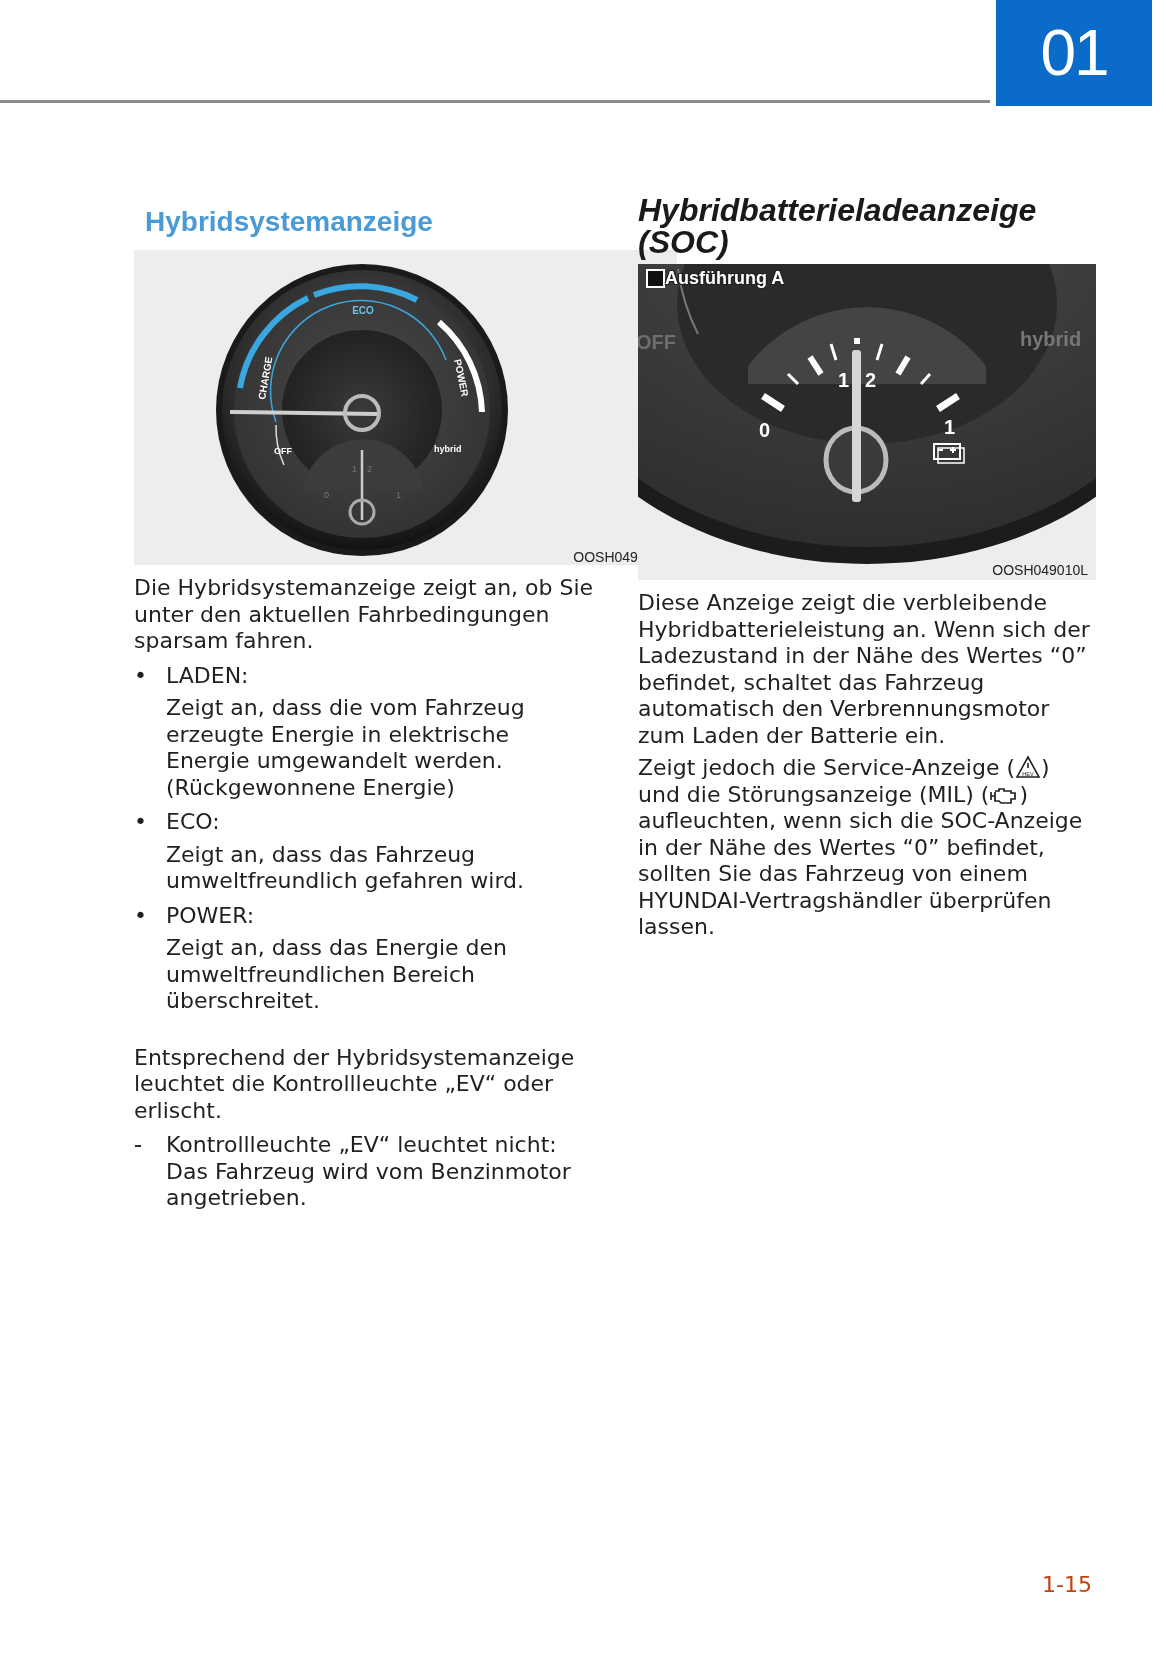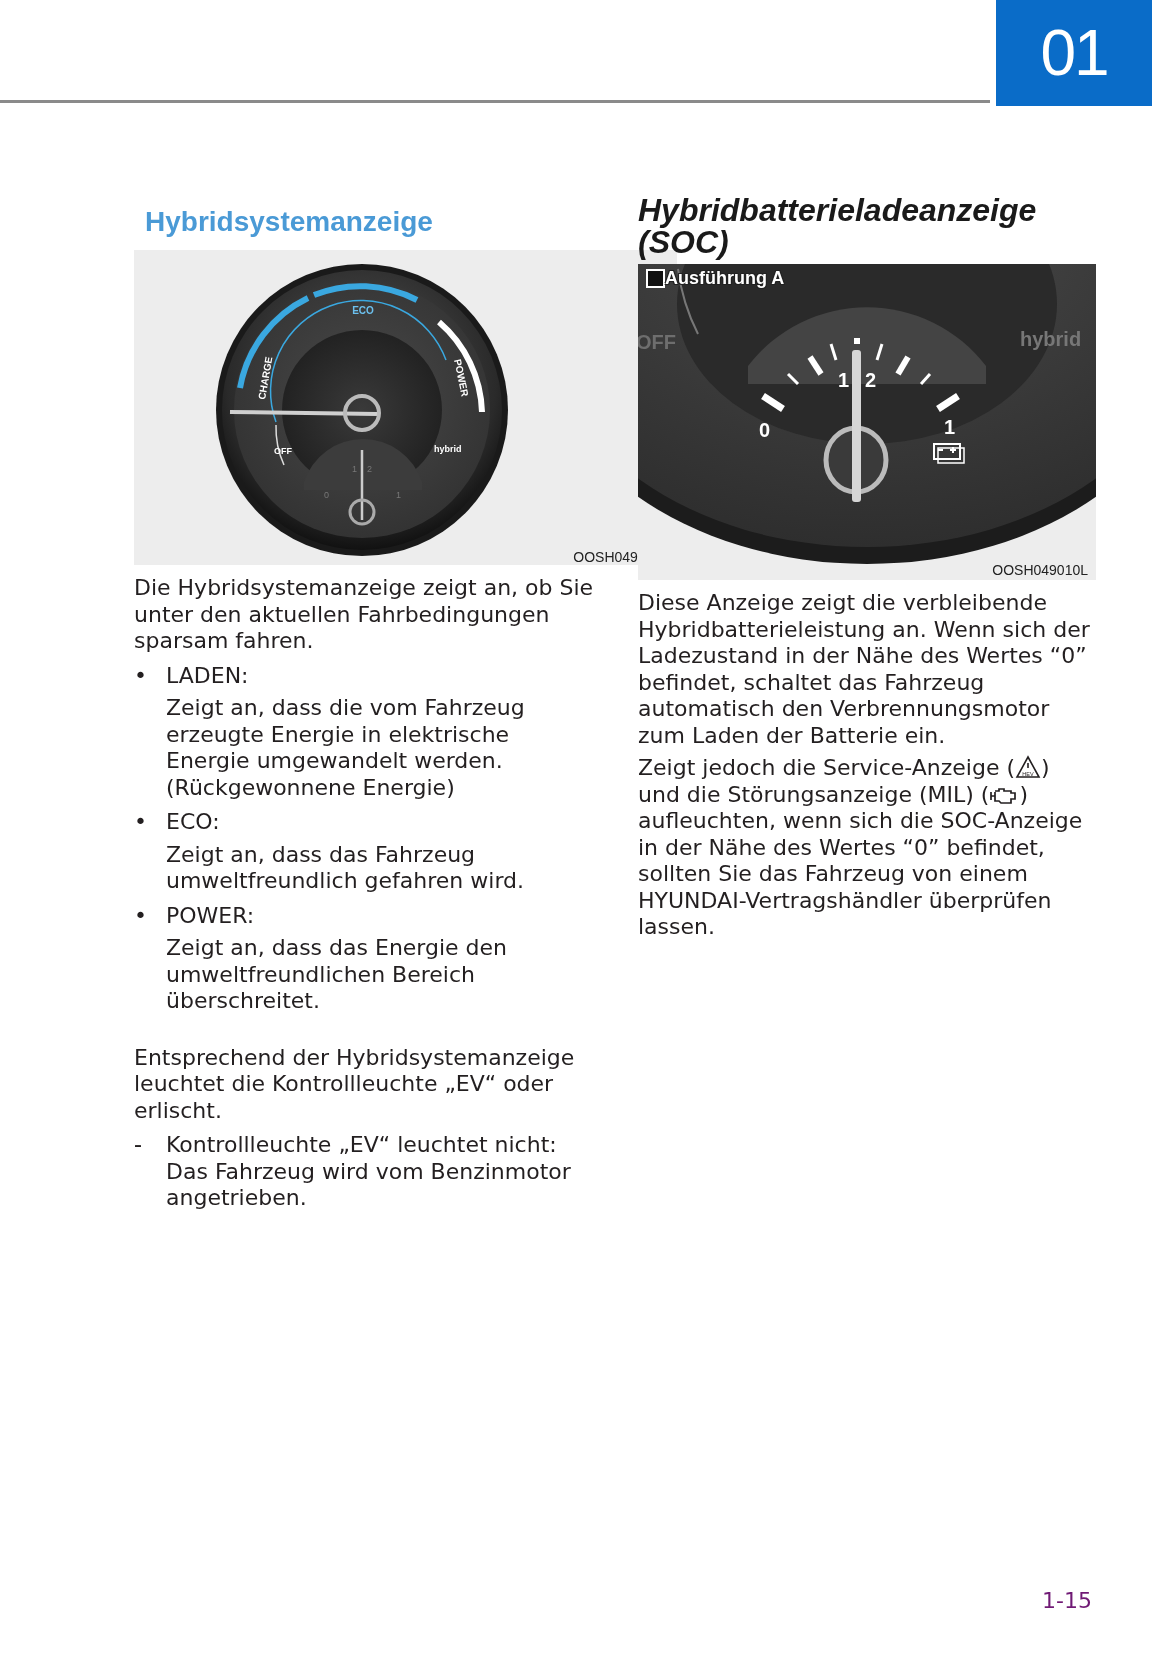--- a/index.html
+++ b/index.html
@@ -35,21 +35,21 @@
   p.body { margin: 0; font-size: 22px; line-height: 26.5px; color: #231f20; }
   .bullet { position: relative; padding-left: 32px; font-size: 22px; line-height: 26.5px; margin: 8px 0 6px 0; }
   .bullet .mark { position: absolute; left: 0; top: 0; width: 20px; }
   .indent { padding-left: 32px; }
   .badge-opt {
     position: absolute; left: 8px; top: 4px; color: #fff; font-family: "Liberation Sans", sans-serif;
     font-weight: bold; font-size: 18px; display: flex; align-items: center; 
     text-shadow: -1px -1px 0 #222, 1px -1px 0 #222, -1px 1px 0 #222, 1px 1px 0 #222;
   }
   .badge-opt .sq { width: 15px; height: 15px; background: #111; border: 2px solid #fff; display:inline-block; }
-  .page-number { position: absolute; left: 1042px; top: 1572px; font-size: 22px; font-family: "DejaVu Sans", sans-serif; color: #701a75; margin-top: 16px; }
+  .page-number { position: absolute; left: 1042px; top: 1572px; font-size: 22px; font-family: "DejaVu Sans", sans-serif; color: #c2410c; }
   .inline-icon { display: inline-block; vertical-align: -4px; }
   svg text { font-family: "Liberation Sans", sans-serif; }
 </style>
 </head>
 <body>
 
 <div class="header-rule"></div>
 <div class="chapter-tab">
     <span>01</span>
   </div>

